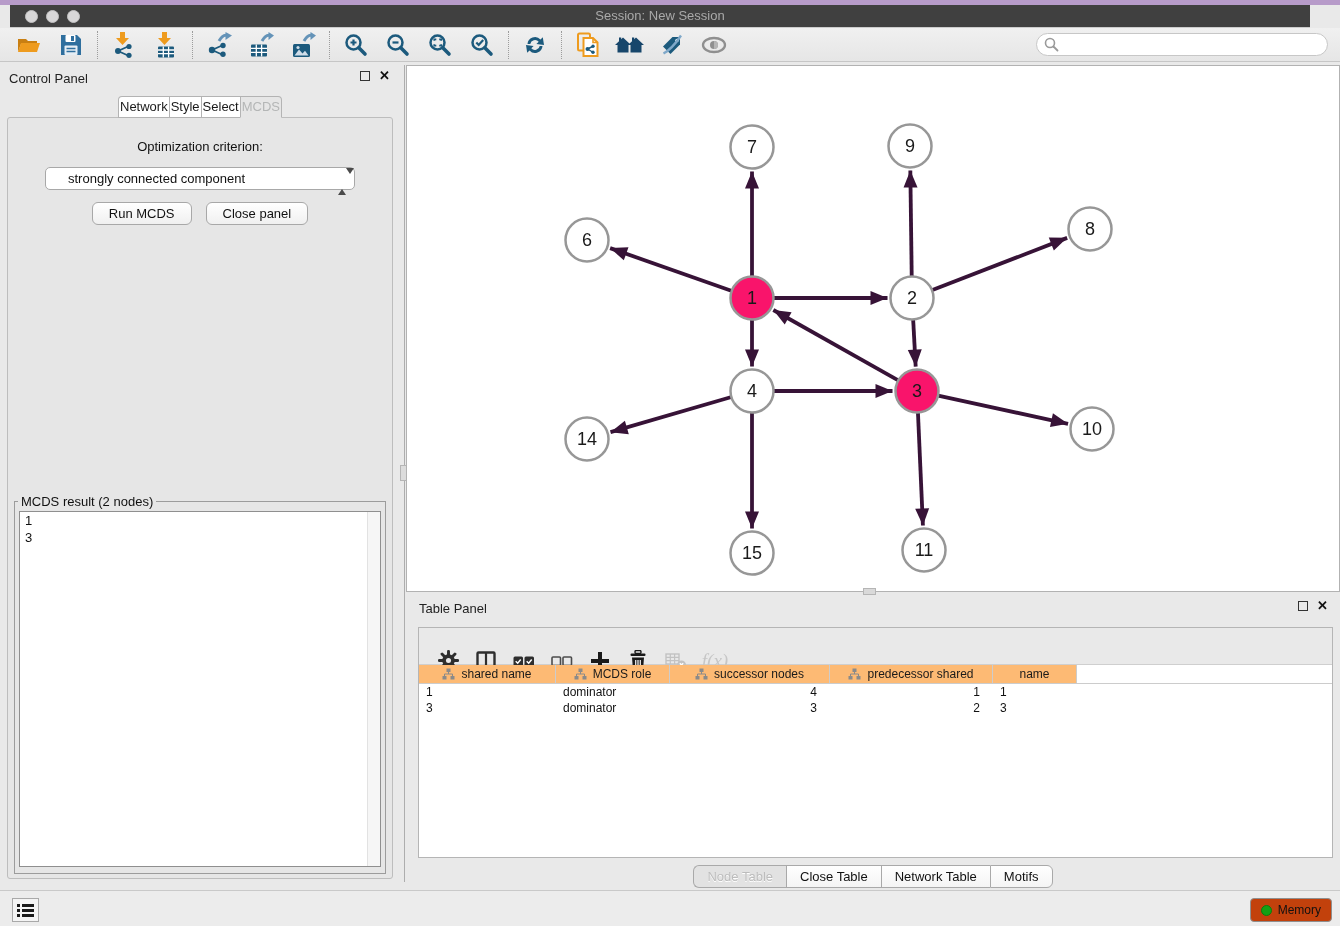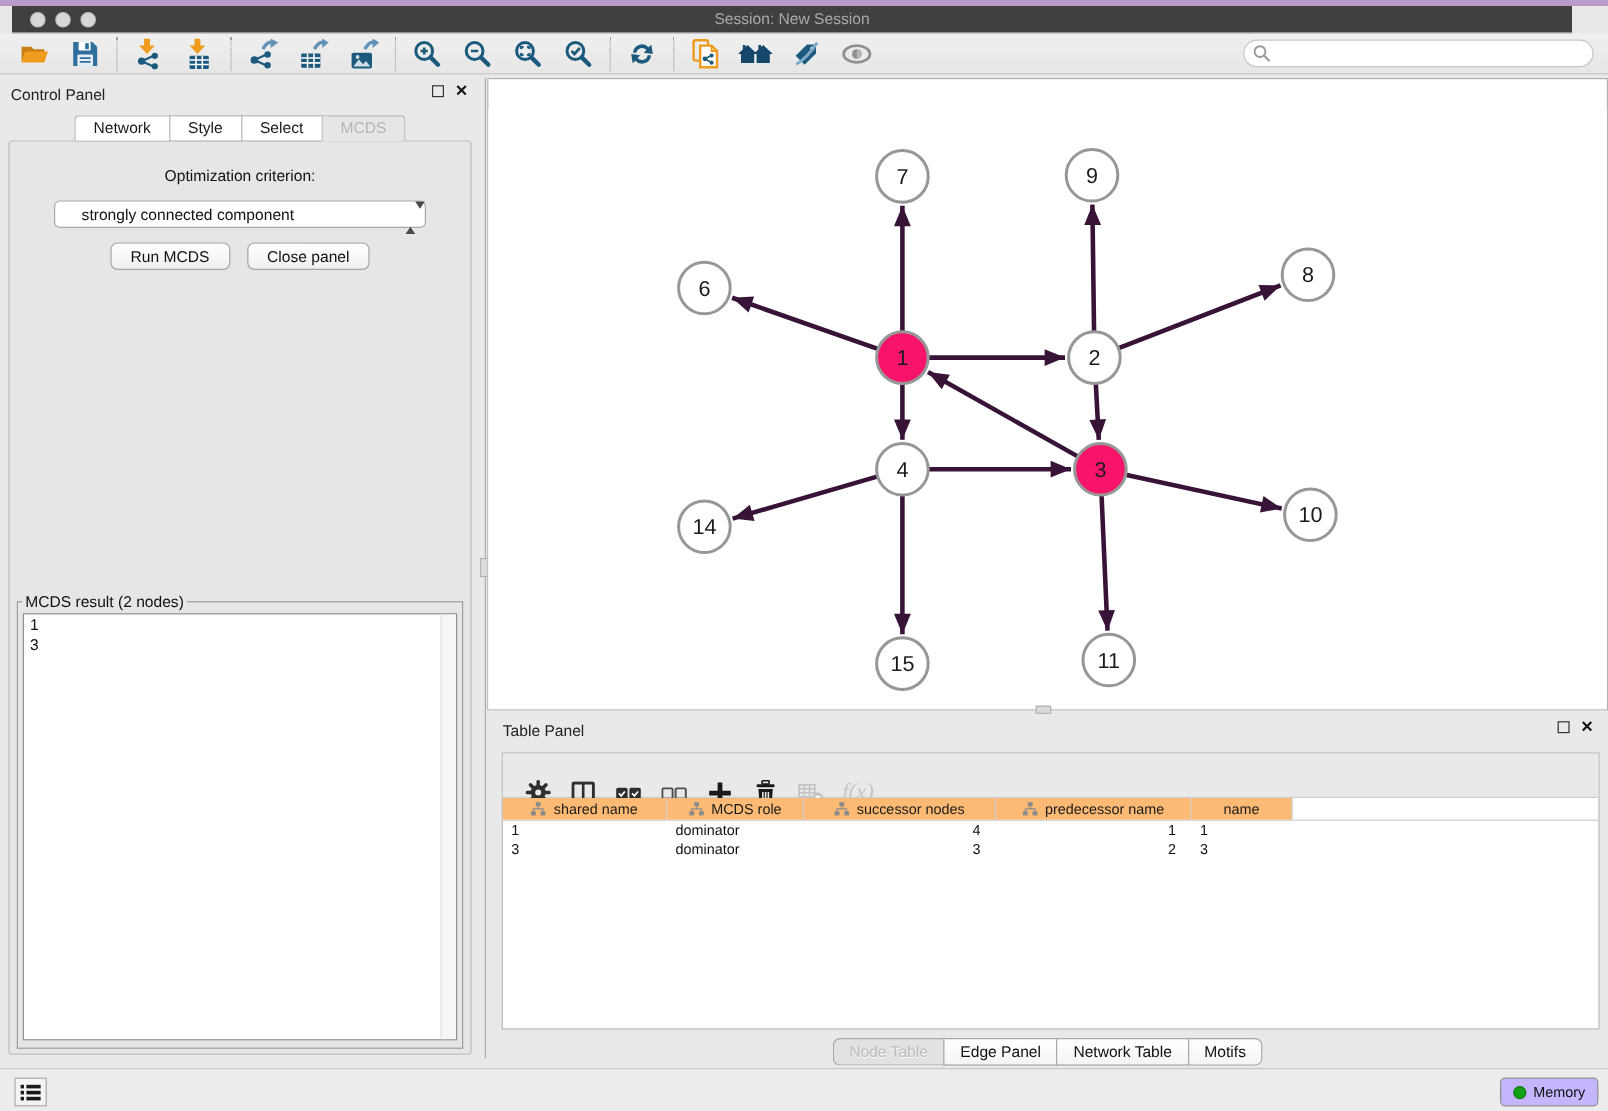--- a/index.html
+++ b/index.html
@@ -29,21 +29,21 @@
 
   
   .control-panel { position:absolute; left:0; top:65px; width:400px; height:817px; background:#e9e9e9; }
   .panel-head { position:relative; height:28px; }
   .panel-title { position:absolute; left:9px; top:6px; font-size:13px; color:#222; }
   .panel-icons { position:absolute; right:10px; top:6px; display:flex; gap:9px; align-items:center; }
   .float-icon { width:10px; height:10px; border:1.6px solid #333; }
   .close-icon { font-size:13px; font-weight:bold; color:#111; line-height:10px; }
 
   .cp-tabs { position:absolute; left:50%; transform:translateX(-50%); top:31px; display:flex; z-index:2; }
-  .cp-tab { height:22px; line-height:20px; padding:0 15px; font-size:13px; color:#1a1a1a; background:#fff;
+  .cp-tab { height:22px; line-height:20px; padding:0 1px; font-size:13px; color:#1a1a1a; background:#fff;
             border:1px solid #b3b3b3; border-right:none; }
   .cp-tab:first-child { border-top-left-radius:4px; }
   .cp-tab:last-child { border-right:1px solid #b3b3b3; border-top-right-radius:4px; }
   .cp-tab.selected { background:#e6e6e6; color:#b4b6b6; border-bottom-color:#e6e6e6; }
 
   .cp-body { position:absolute; left:7px; top:52px; width:386px; height:762px; background:#e6e6e6;
              border:1px solid #bdbdbd; border-radius:3px; }
   .opt-label { margin-top:21px; text-align:center; font-size:13px; color:#111; }
   .select { position:relative; margin:13px auto 0; width:310px; height:23px; background:#fff;
             border:1px solid #a8a8a8; border-radius:5px; font-size:13px; color:#111;
@@ -105,21 +105,21 @@
             background:linear-gradient(#ffffff,#f4f4f4); border:1px solid #a9a9a9; border-right:none; }
   .tp-tab:first-child { border-radius:6px 0 0 6px; }
   .tp-tab:last-child { border-right:1px solid #a9a9a9; border-radius:0 6px 6px 0; }
   .tp-tab.selected { background:#e2e2e2; color:#bcbcbc; text-shadow:0 1px 0 #fff; }
 
   
   .statusbar { position:absolute; left:0; top:890px; width:1340px; height:36px; background:#ececec;
                border-top:1px solid #c9c9c9; }
   .list-btn { position:absolute; left:12px; top:7px; width:27px; height:24px; background:#f4f4f4;
               border:1px solid #a9a9a9; display:flex; align-items:center; justify-content:center; }
-  .memory-btn { position:absolute; right:8px; top:7px; height:24px; background:#c4b5fd;
+  .memory-btn { position:absolute; right:8px; top:7px; height:24px; background:#c2410c;
                 border:1px solid #8f8f8f; border-radius:4px; display:flex; align-items:center;
                 gap:6px; padding:0 10px; font-size:12px; color:#111; }
   .mem-dot { width:11px; height:11px; border-radius:50%; background:#14a014; border:1px solid #0d7c0d; }
 </style>
 </head>
 <body>
 
 <div class="screen">
 
   <div class="desktop-strip"></div>
@@ -474,21 +474,21 @@
         </div>
         <div class="hcell" style="width:163px">
           <svg width="13" height="12" viewBox="0 0 13 12">
               <g fill="#8a8a8a">
                 <rect x="4.5" y="0.5" width="4" height="3.5"></rect>
                 <rect x="0.5" y="8" width="4" height="3.5"></rect>
                 <rect x="8.5" y="8" width="4" height="3.5"></rect>
               </g>
               <path d="M6.5 4 v2 M2.5 8 V6 h8 v2" stroke="#8a8a8a" fill="none"></path>
             </svg>
-          <span>predecessor name</span>
+          <span>predecessor shared</span>
         </div>
         <div class="hcell" style="width:84px">
           <span>name</span>
         </div>
       </div>
       <div id="table-rows">
           <div class="trow">
             <div class="tcell left" style="width: 137px;">1</div>
             <div class="tcell left" style="width: 114px;">dominator</div>
             <div class="tcell right" style="width: 160px;">4</div>
@@ -499,21 +499,21 @@
             <div class="tcell left" style="width: 137px;">3</div>
             <div class="tcell left" style="width: 114px;">dominator</div>
             <div class="tcell right" style="width: 160px;">3</div>
             <div class="tcell right" style="width: 163px;">2</div>
             <div class="tcell left" style="width: 84px;">3</div>
           </div>
         </div>
     </div>
     <div class="tp-tabs">
       <div class="tp-tab selected">Node Table</div>
-      <div class="tp-tab">Edge Panel</div>
+      <div class="tp-tab">Close Table</div>
       <div class="tp-tab">Network Table</div>
       <div class="tp-tab">Motifs</div>
     </div>
   </div>
 
   <div class="statusbar">
     <div class="list-btn">
       <svg width="17" height="15" viewBox="0 0 17 15">
         <g fill="#1a1a1a">
           <rect x="0" y="1" width="3" height="3"></rect>

